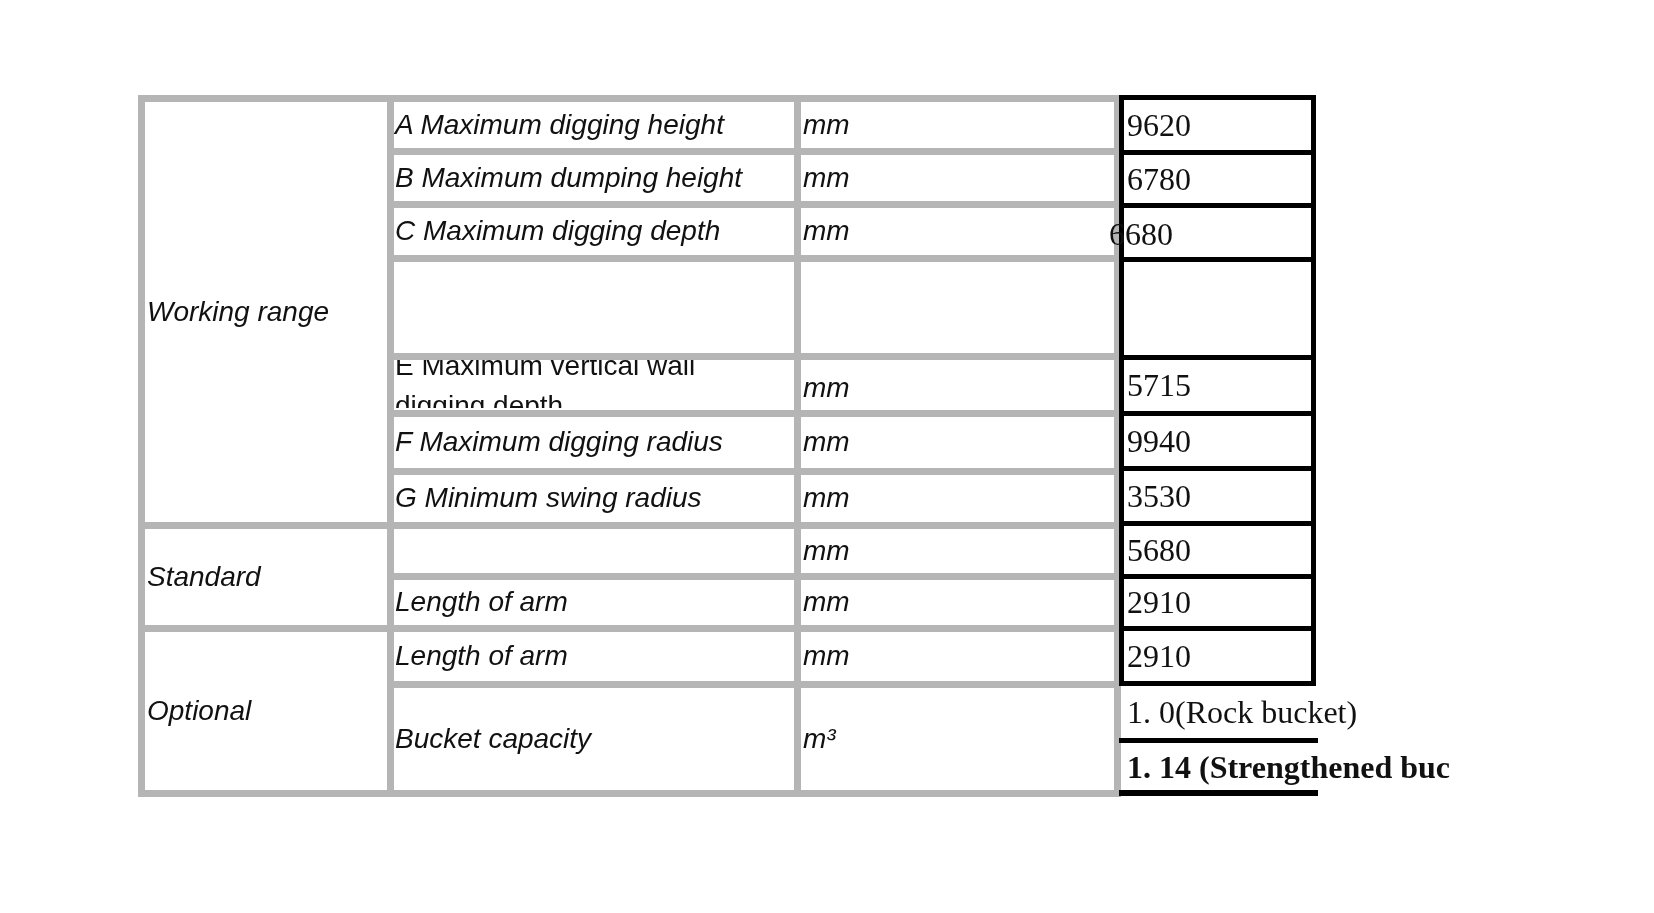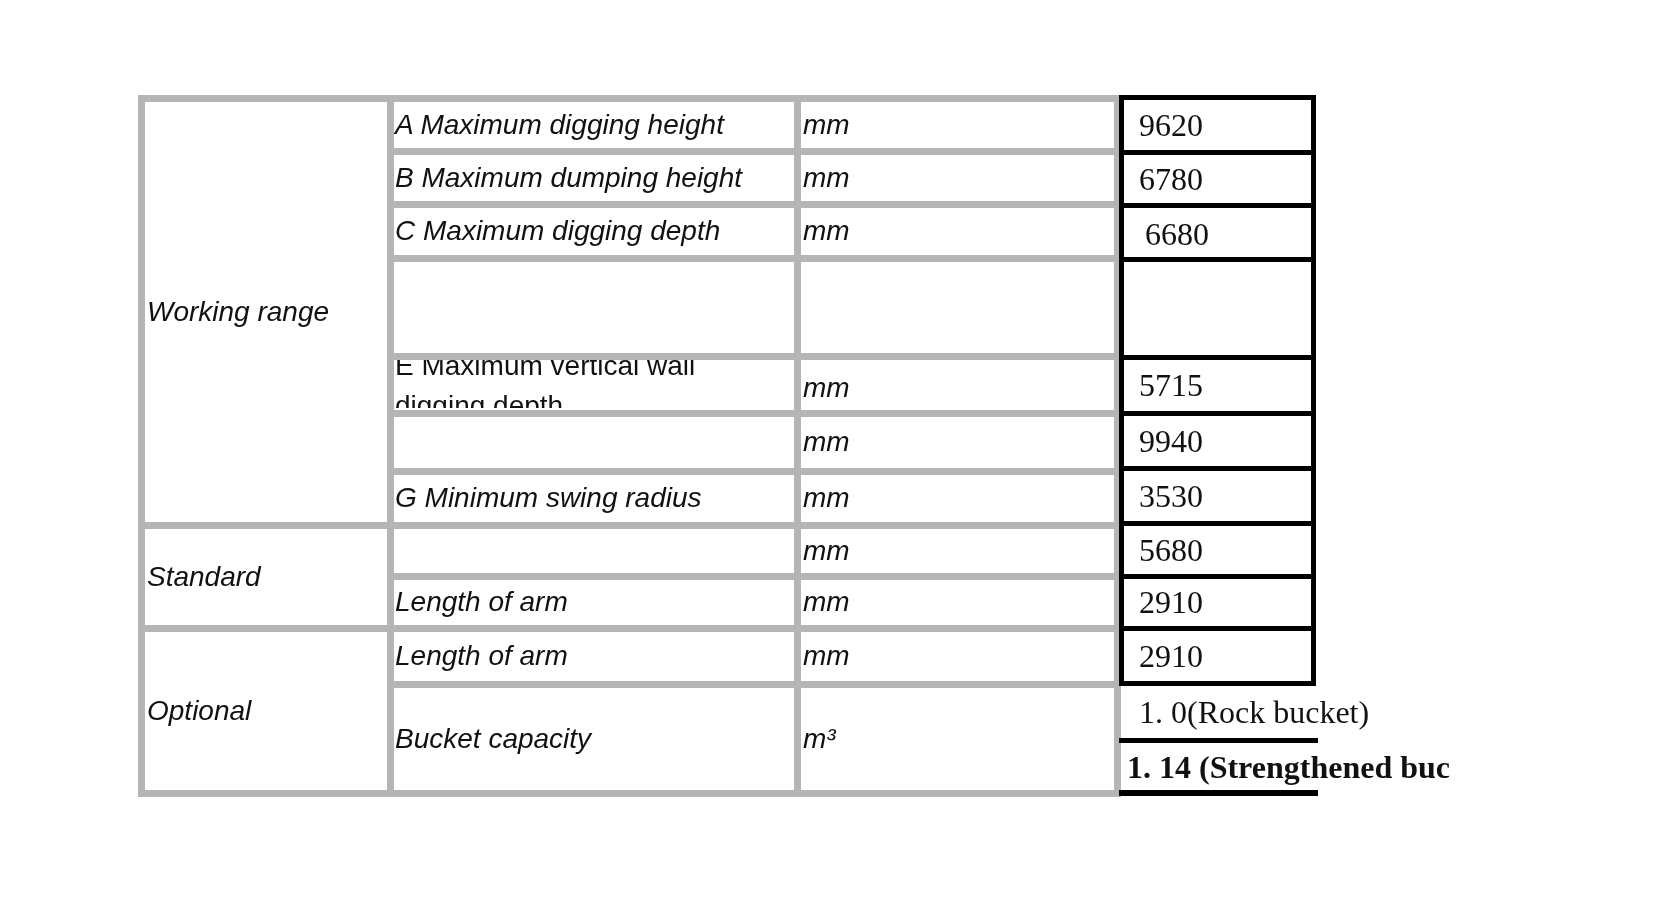--- a/index.html
+++ b/index.html
@@ -21,21 +21,20 @@
     color:#111;
     font-style:italic;
   }
   .val{
     position:absolute;
     height:40px;line-height:40px;
     font-family:"Liberation Serif", serif;
     font-size:32px;
     white-space:nowrap;
     color:#111;
-    margin-left:12px;
   }
   .clipbox{position:absolute;overflow:hidden;}
   .clipbox .line{height:40px;line-height:40px;font-size:28px;white-space:nowrap;}
   .clipbox .line.first{margin-top:-14px;}
   .valclip{position:absolute;overflow:hidden;height:40px;font-weight:bold;}
   .valclip .vline{height:40px;line-height:40px;font-family:"Liberation Serif", serif;font-size:32px;white-space:nowrap;}
 </style>
 </head>
 <body>
 
@@ -80,39 +79,40 @@
   <div class="txt" style="left:147px;top:557px">Standard</div>
   <div class="txt" style="left:147px;top:691px">Optional</div>
 
   <div class="txt" style="left:395px;top:105px">A Maximum digging height</div>
   <div class="txt" style="left:395px;top:158px">B Maximum dumping height</div>
   <div class="txt" style="left:395px;top:211px">C Maximum digging depth</div>
   <div class="clipbox" style="left:395px;top:360px;width:400px;height:48px">
     <div class="line first">E Maximum vertical wall</div>
     <div class="line">digging depth</div>
   </div>
+  <div class="txt" style="left:395px;top:422px">F Maximum digging radius</div>
   <div class="txt" style="left:395px;top:478px">G Minimum swing radius</div>
   <div class="txt" style="left:395px;top:582px">Length of arm</div>
   <div class="txt" style="left:395px;top:636px">Length of arm</div>
   <div class="txt" style="left:395px;top:719px">Bucket capacity</div>
 
   <div class="txt" style="left:803px;top:105px">mm</div>
   <div class="txt" style="left:803px;top:158px">mm</div>
   <div class="txt" style="left:803px;top:211px">mm</div>
   <div class="txt" style="left:803px;top:368px">mm</div>
   <div class="txt" style="left:803px;top:422px">mm</div>
   <div class="txt" style="left:803px;top:478px">mm</div>
   <div class="txt" style="left:803px;top:531px">mm</div>
   <div class="txt" style="left:803px;top:582px">mm</div>
   <div class="txt" style="left:803px;top:636px">mm</div>
   <div class="txt" style="left:803px;top:719px">m³</div>
 
   <div class="val" style="left:1127px;top:105px">9620</div>
   <div class="val" style="left:1127px;top:159px">6780</div>
-  <div class="val" style="left:1133px;top:214px">6680</div>
+  <div class="val" style="left:1109px;top:214px">6680</div>
   <div class="val" style="left:1127px;top:365px">5715</div>
   <div class="val" style="left:1127px;top:421px">9940</div>
   <div class="val" style="left:1127px;top:476px">3530</div>
   <div class="val" style="left:1127px;top:530px">5680</div>
   <div class="val" style="left:1127px;top:582px">2910</div>
   <div class="val" style="left:1127px;top:636px">2910</div>
 
   <div class="val" style="left:1127px;top:692px">1. 0(Rock bucket)</div>
   <div class="valclip" style="left:1127px;top:747px;width:326px">
     <div class="vline">1. 14 (Strengthened buc</div>

